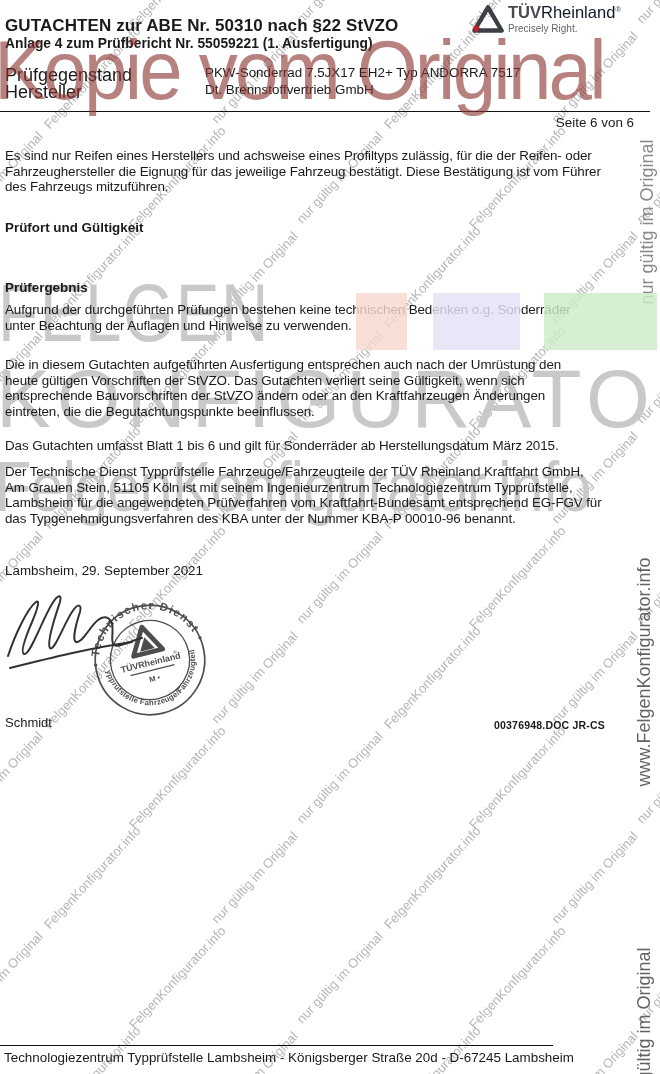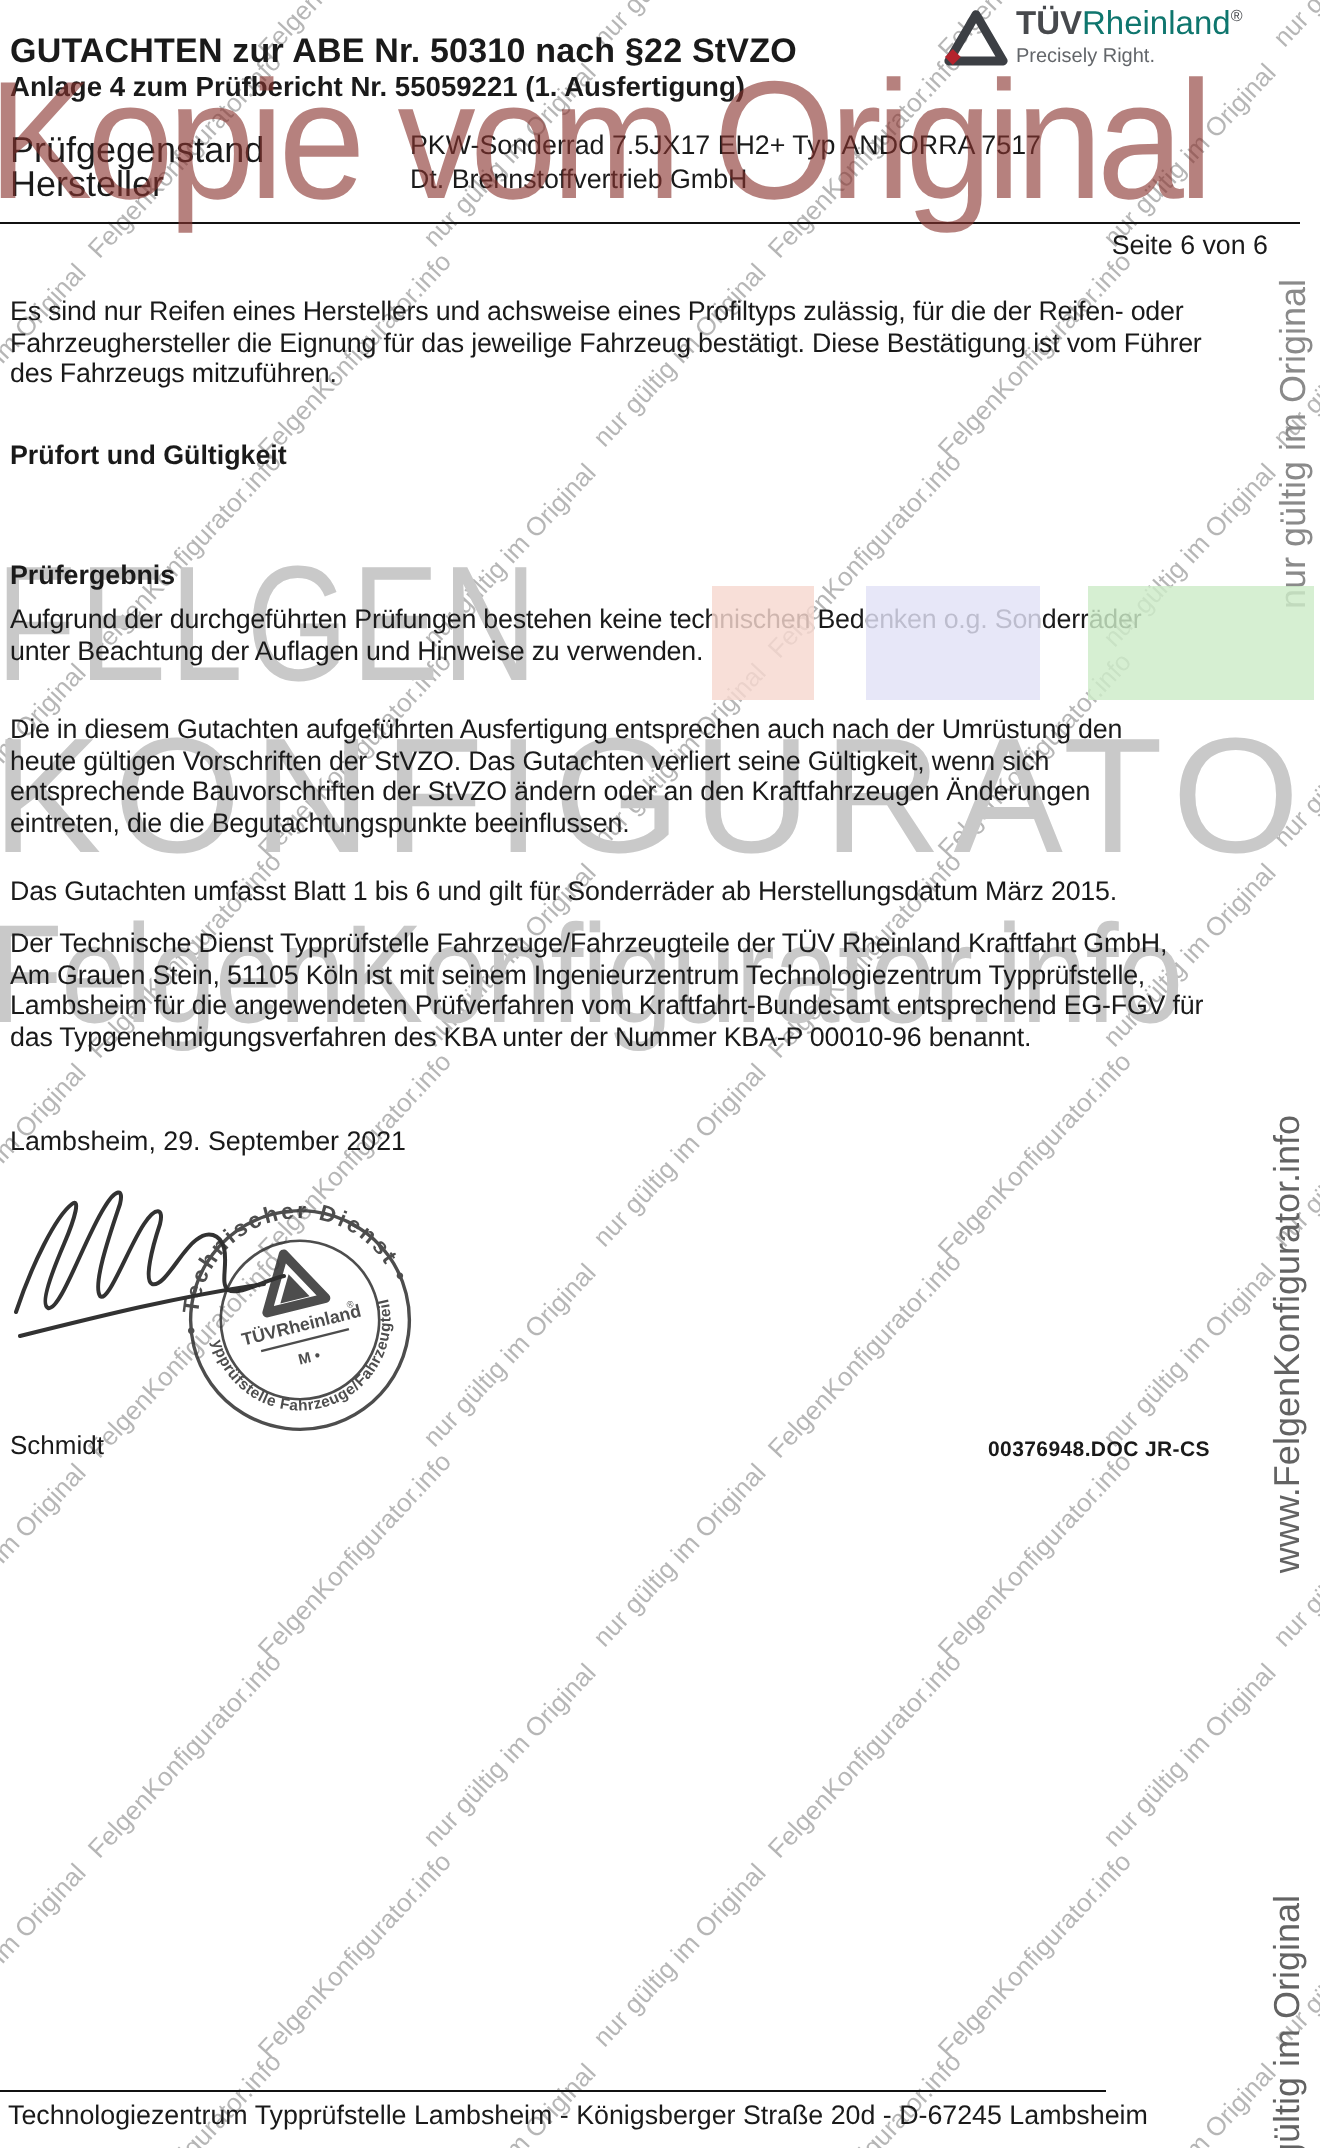--- a/index.html
+++ b/index.html
@@ -52,21 +52,21 @@
   .date-line{left:5px;top:563px;font-size:13.4px;}
   .signer{left:5px;top:715px;font-size:13px;}
   .doc-ref{left:494px;top:719px;font-size:10.5px;font-weight:700;letter-spacing:.2px;}
   .rule-footer{left:0;top:1045px;width:553px;}
   .footer-text{left:4px;top:1050px;font-size:13.4px;}
   
   .logo{position:absolute;left:472px;top:3px;z-index:10;display:flex;align-items:flex-start;}
   .logo-tri{width:32px;height:31px;margin-right:4px;}
   .logo-text{line-height:1.1;}
   .logo-tuv{font-weight:700;font-size:16.5px;color:#47494d;}
-  .logo-rh{font-size:16.5px;color:#0f766e;}
+  .logo-rh{font-size:16.5px;color:#0f172a;}
   .logo-reg{font-size:8px;color:#47494d;vertical-align:super;}
   .logo-tag{font-size:10px;color:#63666a;margin-top:1px;}
   
   .sig-svg{position:absolute;left:0;top:588px;z-index:12;}
   .stamp-svg{position:absolute;left:84px;top:594px;width:132px;height:132px;z-index:12;
     font-family:"Liberation Sans", sans-serif;}
 </style>
 </head>
 <body>
 

